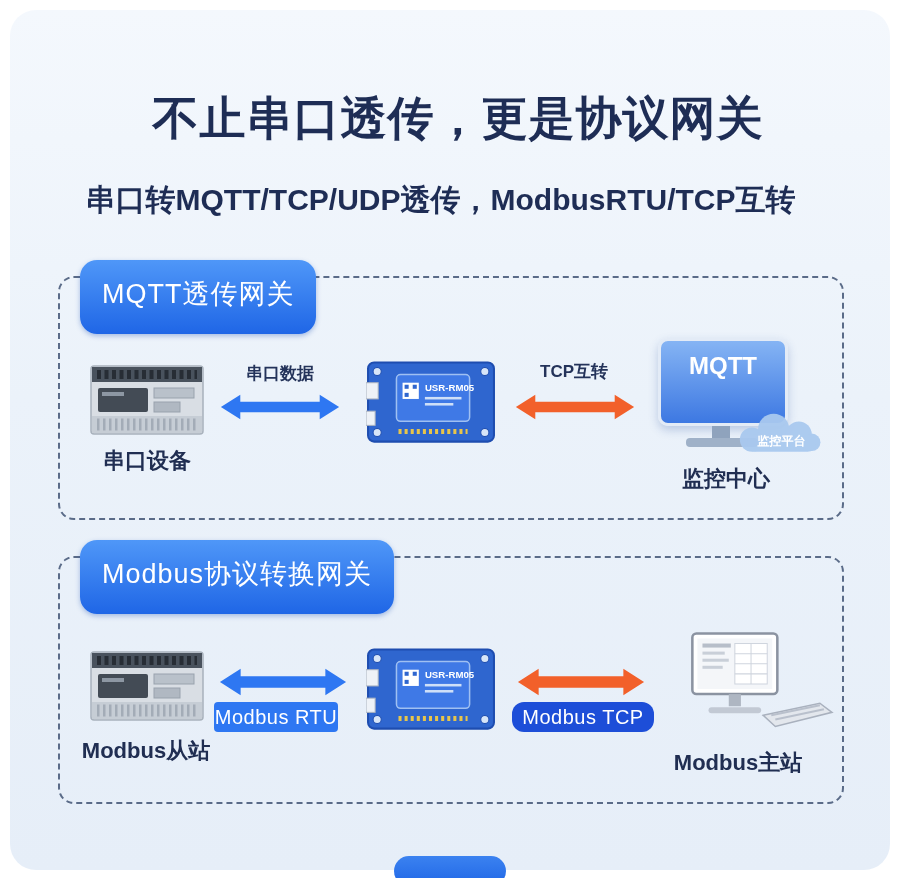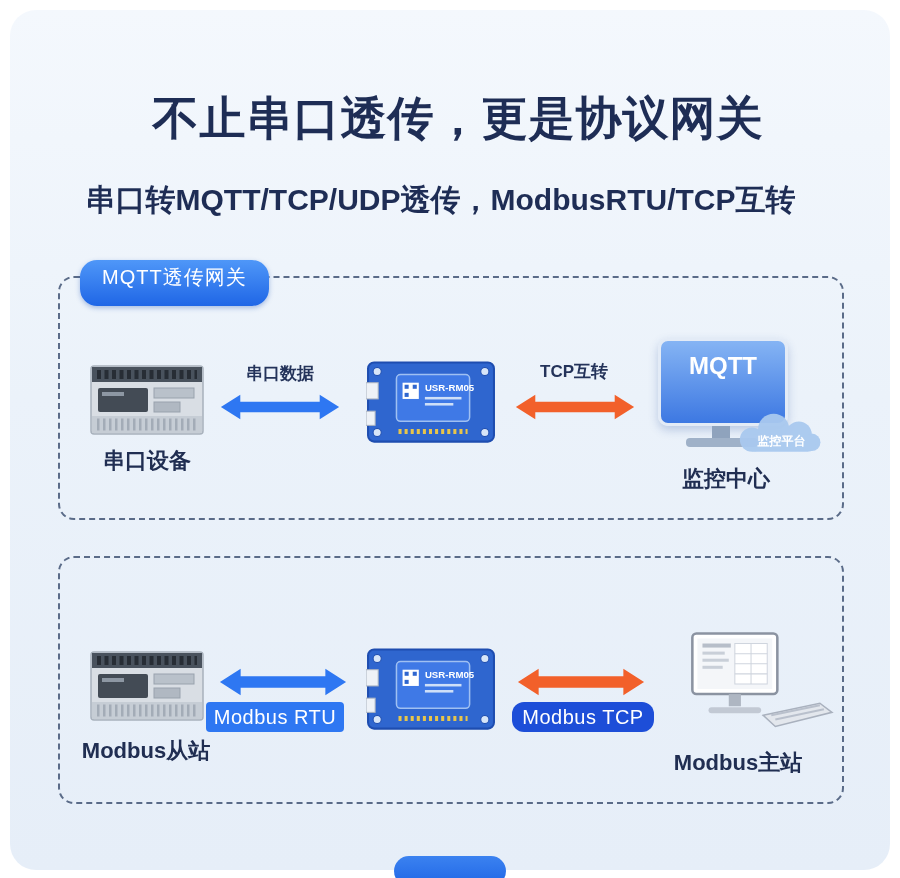--- a/index.html
+++ b/index.html
@@ -7,22 +7,22 @@
         font-family:"Liberation Sans","DejaVu Sans",sans-serif;color:#202E52;}
   .card{position:absolute;left:10px;top:10px;width:880px;height:860px;border-radius:26px;
         background:linear-gradient(180deg,#f4f8fd 0%,#ebf2fa 45%,#e6eef8 100%);}
   .title{position:absolute;left:0;top:80px;width:900px;text-align:center;margin:8px;
          font-size:46px;font-weight:800;color:#1E2D55;letter-spacing:1px;}
   .subtitle{position:absolute;left:0;top:180px;width:881px;text-align:center;
          font-size:30px;font-weight:700;color:#1E2D55;}
   .panel{position:absolute;border:2px dashed #5A6B88;border-radius:16px;}
   .panel-1{left:58px;top:276px;width:782px;height:240px;}
   .panel-2{left:58px;top:556px;width:782px;height:244px;}
-  .pill{position:absolute;height:46px;line-height:34px;padding:0 22px;border-radius:17px;
-        background:linear-gradient(180deg,#4f97f8,#1f66e6);color:#fff;font-size:20px;font-weight:500;
+  .pill{position:absolute;height:40px;line-height:34px;padding:17px 22px;border-radius:17px;
+        background:linear-gradient(180deg,#4f97f8,#1f66e6);color:#fff;font-size:27px;font-weight:500;
         letter-spacing:1px;box-shadow:0 2px 5px rgba(30,80,180,.35);}
   .pill-1{left:80px;top:260px;}
   .pill-2{left:80px;top:540px;}
   .caption{position:absolute;text-align:center;font-size:22px;font-weight:700;color:#202E52;}
   .arrow-caption{position:absolute;text-align:center;font-size:17px;font-weight:600;color:#24335A;}
   .arrow{position:absolute;}
   .arrow svg{display:block;width:100%;height:100%;}
   .arrow-blue{color:#2E77F2;}
   .arrow-orange{color:#F2602A;}
   .proto-box{position:absolute;height:30px;line-height:30px;text-align:center;color:#fff;
@@ -111,40 +111,41 @@
       <circle cx="55" cy="28" r="18"></circle>
       <circle cx="84" cy="34" r="15"></circle>
       <circle cx="99" cy="43" r="10"></circle>
       <rect x="24" y="34" width="80" height="20" rx="10"></rect>
     </g>
     <text x="64" y="46" text-anchor="middle" fill="#ffffff" font-size="14" font-weight="bold">监控平台</text>
   </svg>
   <div class="caption" style="left:660px;top:464px;width:132px;">监控中心</div>
 
   <section class="panel panel-2"></section>
+  <div class="pill pill-2">Modbus协议转换网关</div>
 
   <svg class="device-svg" style="left:90px;top:646px;width:114px;height:80px;" viewBox="0 0 114 80">
     <rect x="1" y="6" width="112" height="68" rx="3" fill="#d9dee4" stroke="#a8b1bc" stroke-width="1.5"></rect>
     <rect x="2" y="7" width="110" height="15" fill="#49525d"></rect>
     <line x1="7" y1="14.5" x2="107" y2="14.5" stroke="#272d35" stroke-width="9" stroke-dasharray="4 3.5"></line>
     <rect x="8" y="28" width="50" height="24" rx="2" fill="#434b55"></rect>
     <rect x="12" y="32" width="22" height="4" fill="#8d97a3"></rect>
     <rect x="64" y="28" width="40" height="10" fill="#b9c1ca" stroke="#99a2ad"></rect>
     <rect x="64" y="42" width="26" height="10" fill="#b0b8c2" stroke="#99a2ad"></rect>
     <rect x="2" y="56" width="110" height="17" fill="#c6cdd5"></rect>
     <line x1="7" y1="64.5" x2="107" y2="64.5" stroke="#a3acb7" stroke-width="12" stroke-dasharray="2.5 3.5"></line>
   </svg>
   <div class="caption" style="left:56px;top:736px;width:180px;">Modbus从站</div>
 
   <div class="arrow arrow-blue" style="left:212px;top:666px;width:142px;height:32px;">
     <svg viewBox="0 0 140 34">
         <path fill="currentColor" d="M3 17 L25 3 L25 11 L115 11 L115 3 L137 17 L115 31 L115 23 L25 23 L25 31 Z"></path>
       </svg>
   </div>
-  <div class="proto-box proto-blue" style="left:206px;top:702px;width:138px;">Modbus RTU</div>
+  <div class="proto-box proto-blue" style="left:214px;top:702px;width:124px;">Modbus RTU</div>
 
   <svg class="device-svg" style="left:366px;top:646px;width:130px;height:86px;" viewBox="0 0 128 82">
     <rect x="2" y="2" width="124" height="78" rx="6" fill="#2f66cf" stroke="#1e4db0" stroke-width="2"></rect>
     <circle cx="11" cy="11" r="4" fill="#d7e5f8" stroke="#1e4db0"></circle>
     <circle cx="117" cy="11" r="4" fill="#d7e5f8" stroke="#1e4db0"></circle>
     <circle cx="11" cy="71" r="4" fill="#d7e5f8" stroke="#1e4db0"></circle>
     <circle cx="117" cy="71" r="4" fill="#d7e5f8" stroke="#1e4db0"></circle>
     <rect x="0" y="22" width="12" height="16" fill="#eef2f7" stroke="#aab3c0"></rect>
     <rect x="0" y="50" width="9" height="14" fill="#eef2f7" stroke="#aab3c0"></rect>
     <rect x="30" y="14" width="72" height="46" rx="4" fill="#3f79e6" stroke="#9fc0f2" stroke-width="1.5"></rect>

